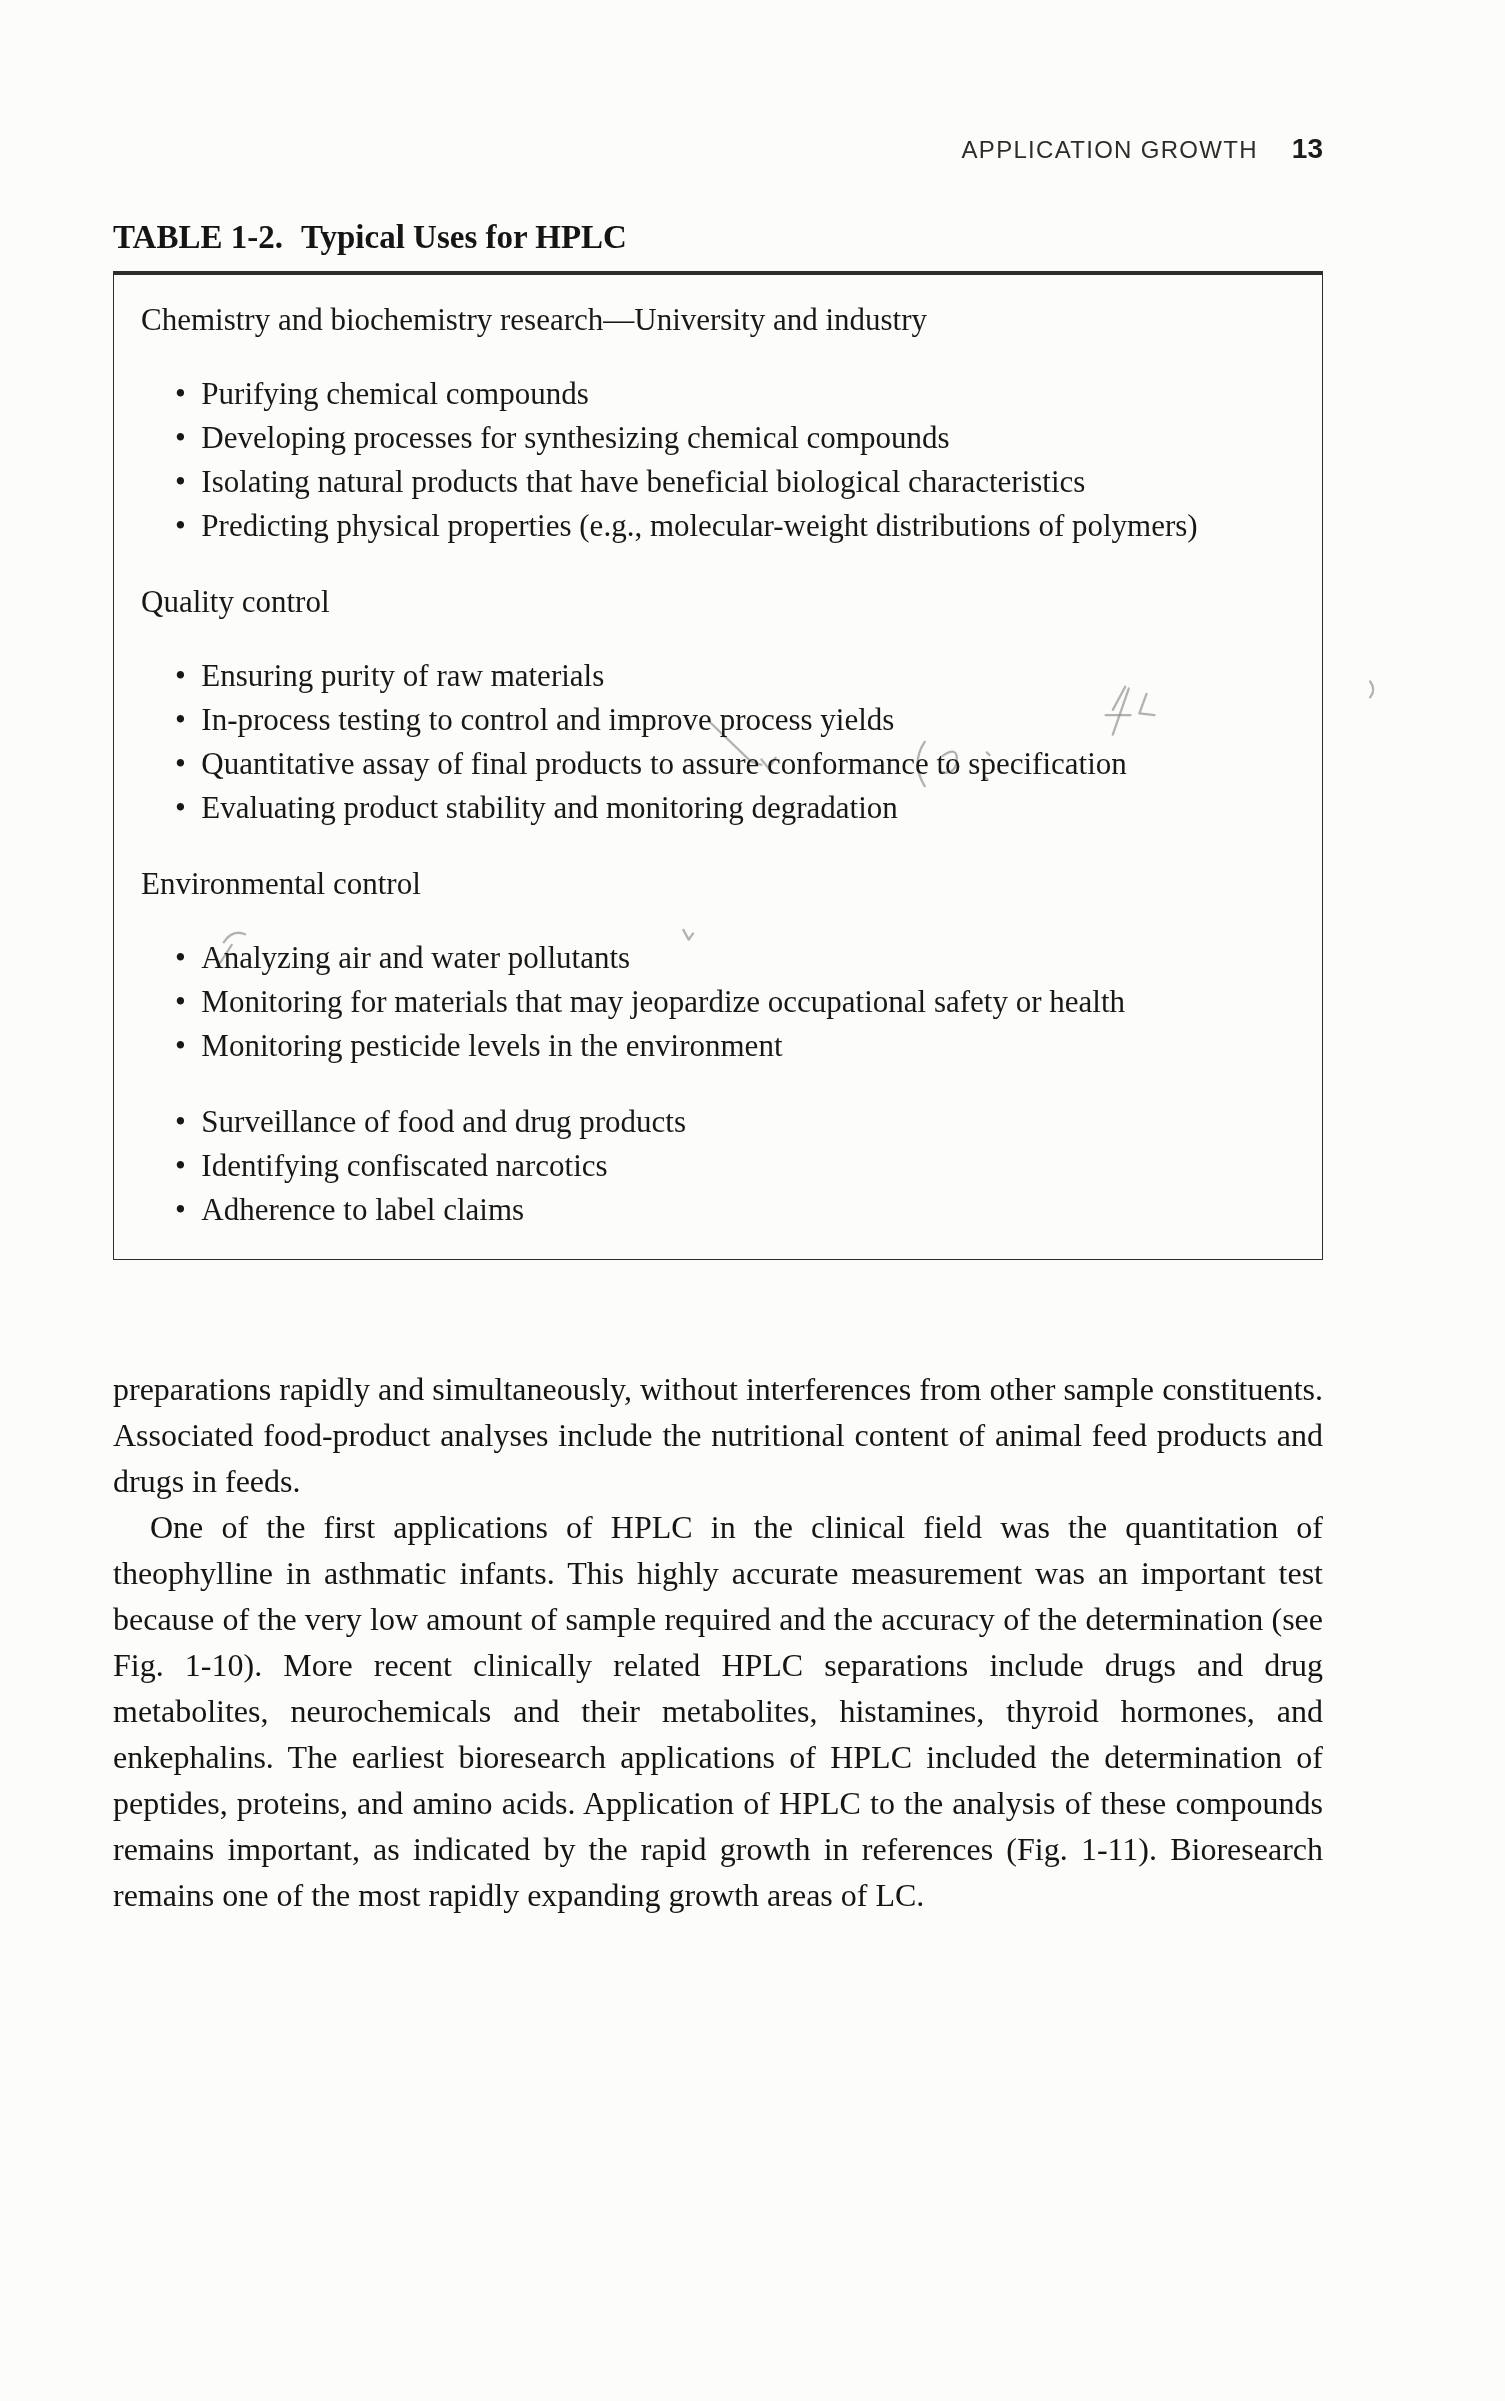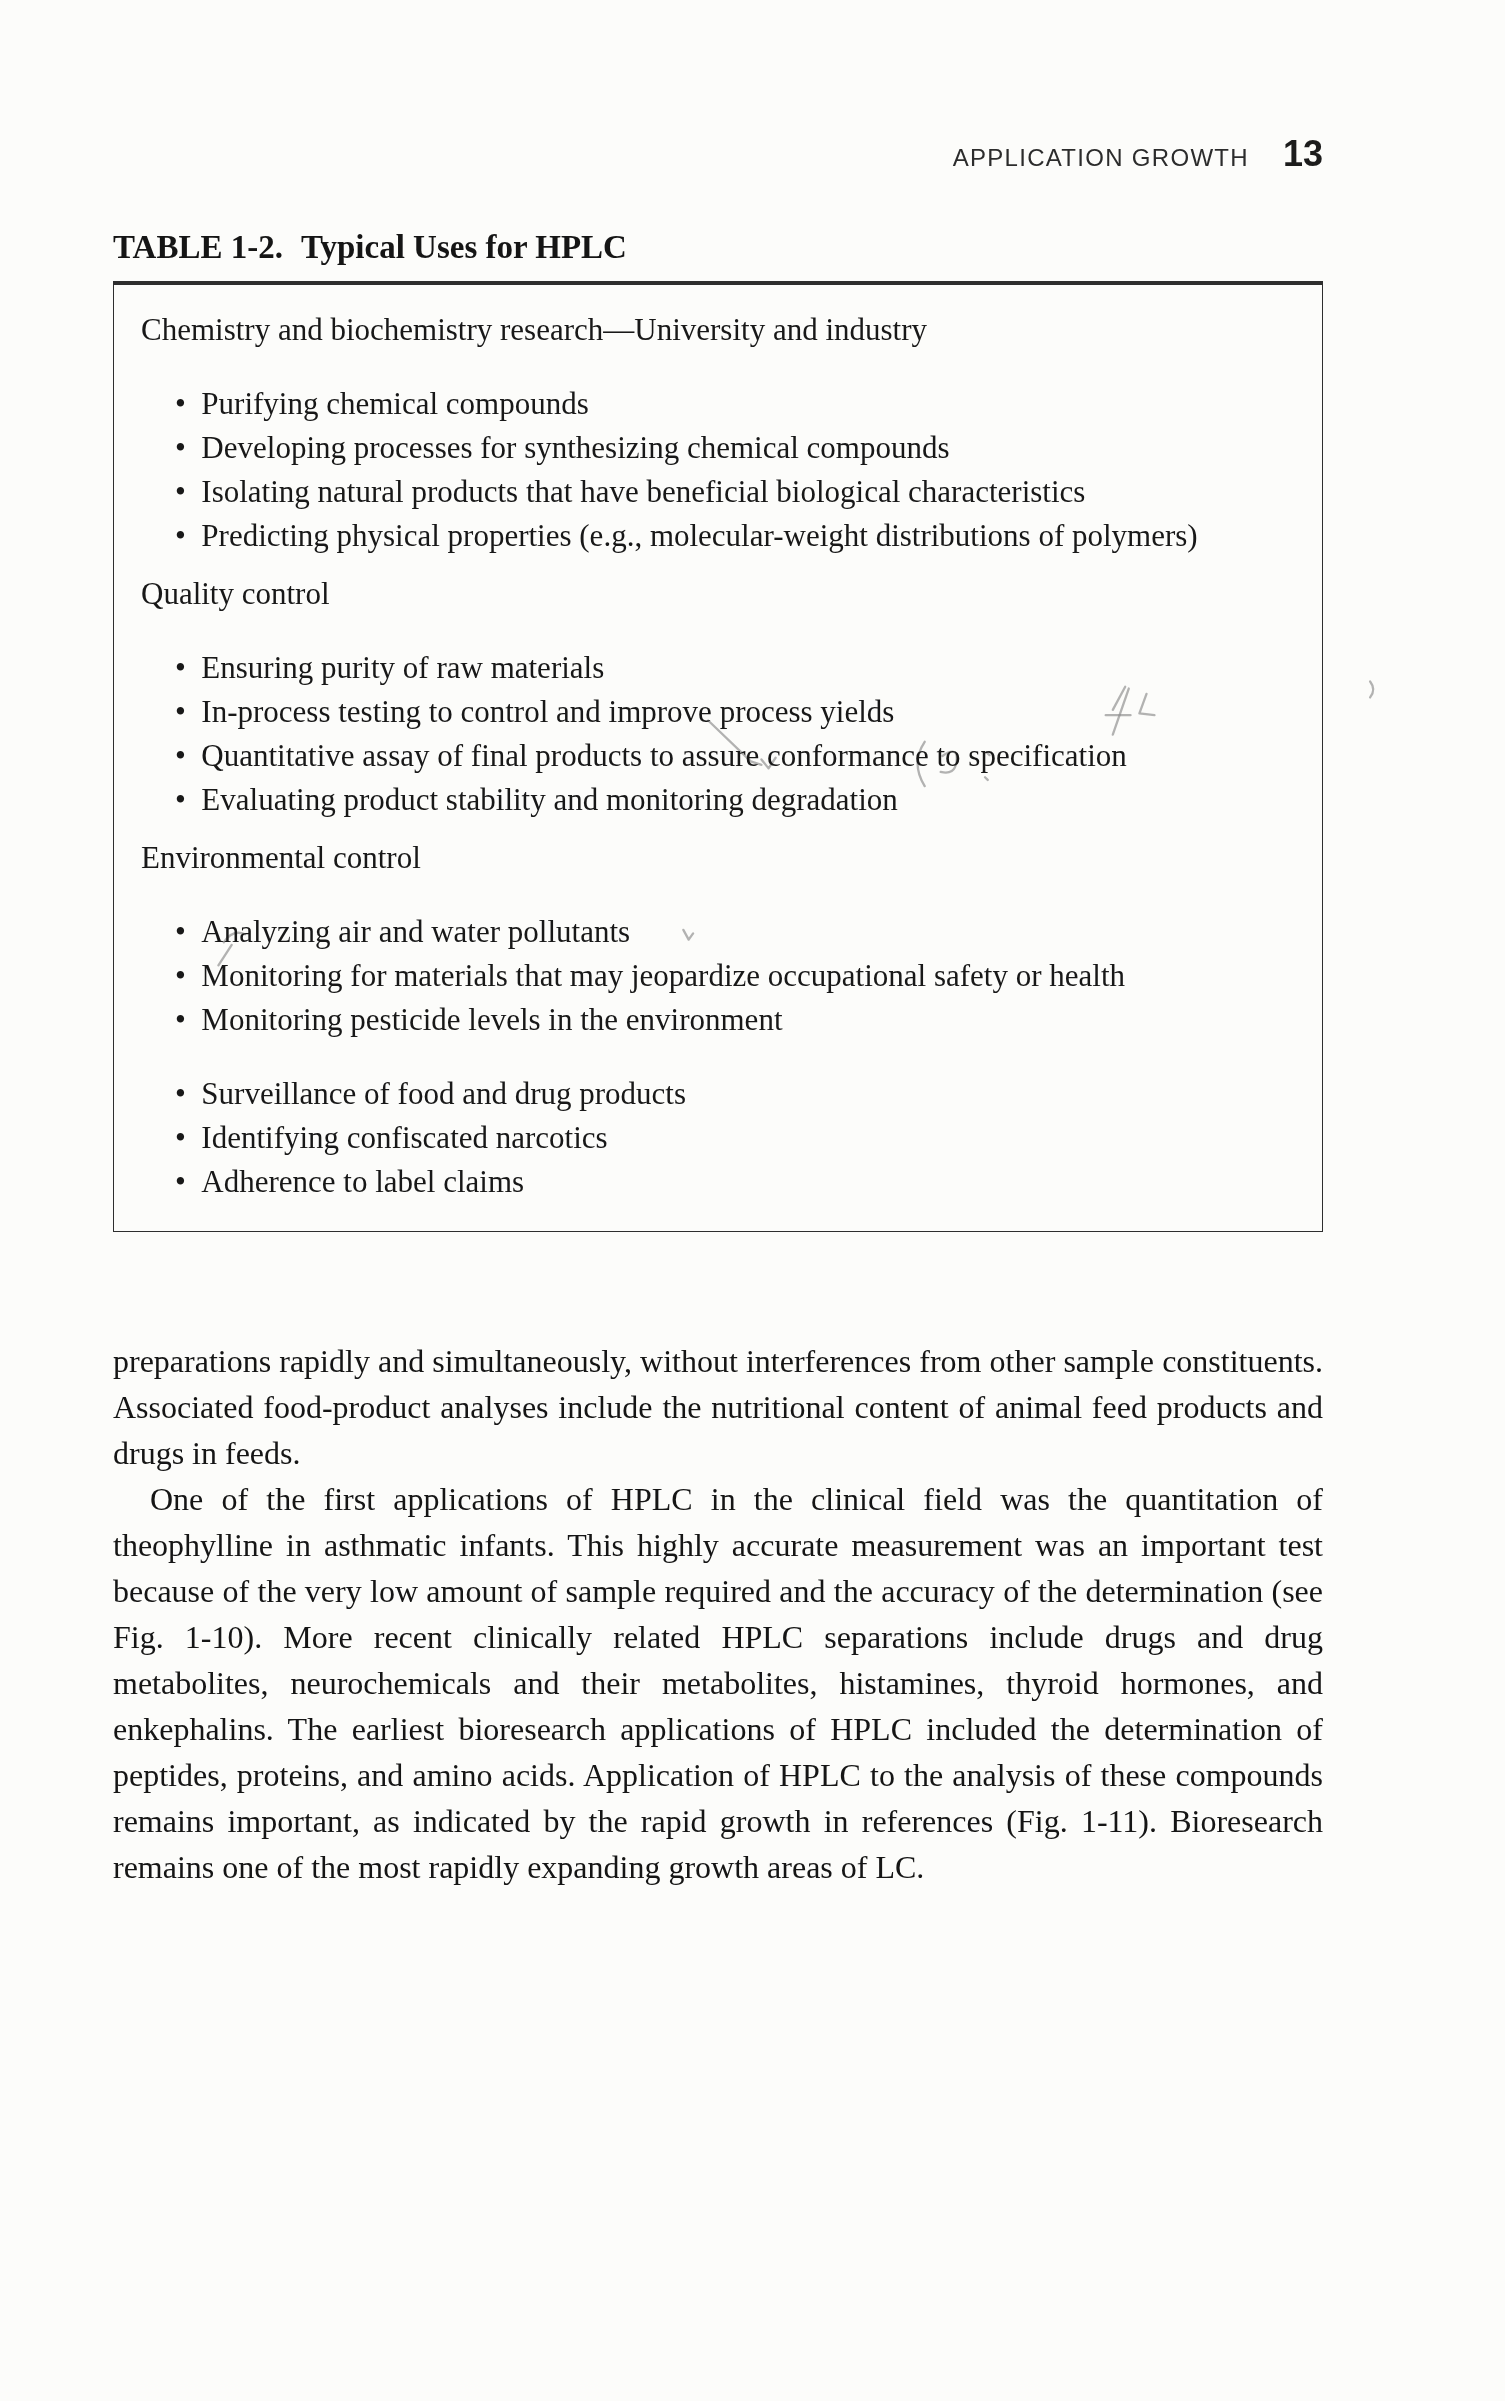--- a/index.html
+++ b/index.html
@@ -27,21 +27,21 @@
     gap: 34px;
   }
   .rh-title {
     font-family: "Liberation Sans", "DejaVu Sans", sans-serif;
     font-size: 24px;
     letter-spacing: 1.3px;
     color: #2c2c2c;
   }
   .rh-page {
     font-family: "Liberation Sans", "DejaVu Sans", sans-serif;
-    font-size: 36px;
+    font-size: 28px;
     font-weight: bold;
     color: #1c1c1c;
   }
   
   .table-title {
     margin: 53px 0 0 0;
     font-size: 33px;
     font-weight: bold;
     line-height: 39px;
     color: #151515;
@@ -49,21 +49,21 @@
   .table-title .title-rest { margin-left: 18px; }
   
   .table-box {
     margin-top: 14px;
     border: 1.8px solid #2e2e2e;
     border-top-width: 4.4px;
     padding: 23px 16px 27px 27px;
     font-size: 31px;
     color: #181818;
   }
-  .section + .section { margin-top: 14px; }
+  .section + .section { margin-top: 32px; }
   .section-heading {
     line-height: 44px;
   }
   .bullet-list {
     list-style: none;
     margin: 30px 0 0 0;
     padding: 0 0 0 34px;
   }
   .bullet-list li {
     padding-left: 30px;

